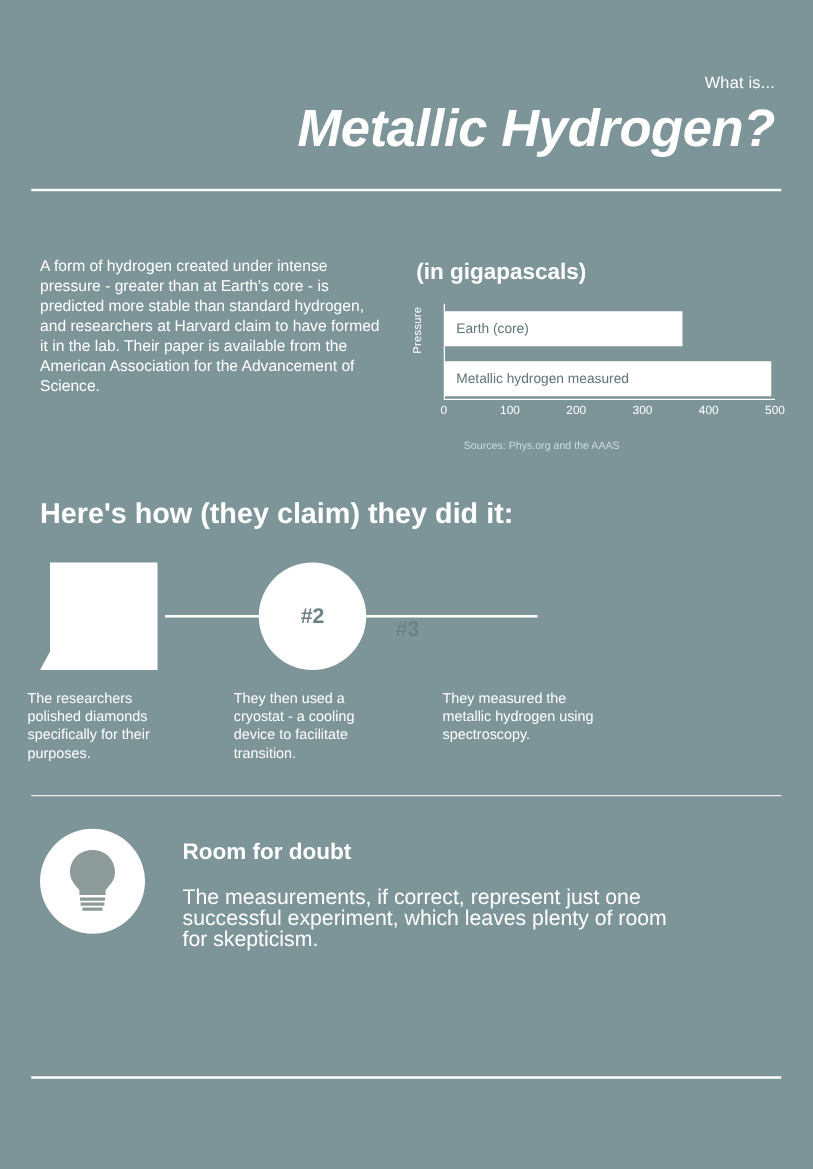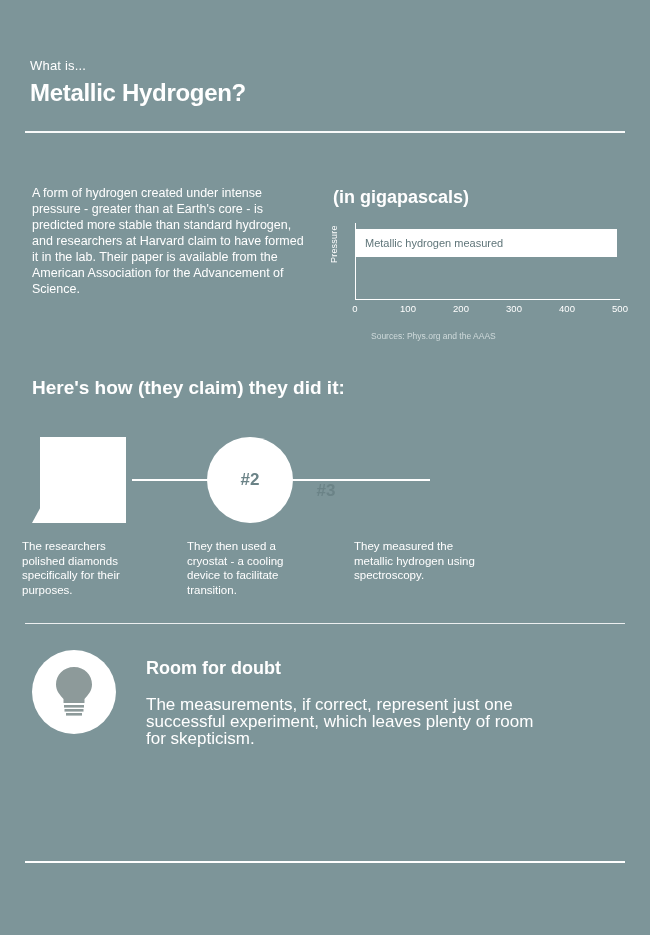--- a/index.html
+++ b/index.html
@@ -12,34 +12,36 @@
     background: #7d9599;
     font-family: "Liberation Sans", sans-serif;
     color: #ffffff;
     overflow: hidden;
     position: relative;
   }
 
   
   .header {
     padding: 58px 30px 0 30px;
+    text-align: right;
   }
   .eyebrow {
     font-size: 13px;
     font-weight: normal;
     letter-spacing: 0.2px;
     color: #ffffff;
     margin: 0 0 6px 0;
   }
   .main-title {
-    font-size: 24px;
+    font-size: 42px;
     font-weight: bold;
     letter-spacing: -0.3px;
     margin: 0;
     color: #ffffff;
+    font-style: italic;
   }
 
   .rule {
     height: 2px;
     background: #ffffff;
     margin: 24px 25px 0 25px;
     opacity: 0.95;
   }
   .rule.thin {
     height: 1px;
@@ -128,23 +130,23 @@
     margin-top: 12px;
     padding-left: 38px;
   }
 
   
   .steps-section {
     margin-top: 36px;
     padding: 0 30px 0 32px;
   }
   .steps-title {
-    font-size: 19px;
-    font-weight: bold;
-    margin: 0 0 38px 0;
+    font-size: 23px;
+    font-weight: bold;
+    margin: 0 0 26px 0;
   }
   .steps-graphic {
     position: relative;
     height: 86px;
   }
   .connector {
     position: absolute;
     top: 42px;
     left: 100px;
     right: 190px;
@@ -277,20 +279,23 @@
   <div class="chart-block">
     <h2 class="chart-title">
       <br>
       <span>(in gigapascals)</span>
     </h2>
 
     <div class="chart-area">
       <div class="y-axis-label">Pressure</div>
 
       <div class="plot">
+        <div class="bar" style="width:72%">
+          <span>Earth (core)</span>
+        </div>
         <div class="bar" style="width:99%">
           <span>Metallic hydrogen measured</span>
         </div>
       </div>
 
       <div class="axis-line"></div>
 
       <div class="x-ticks">
         <span style="left:0%">0</span>
         <span style="left:20%">100</span>

